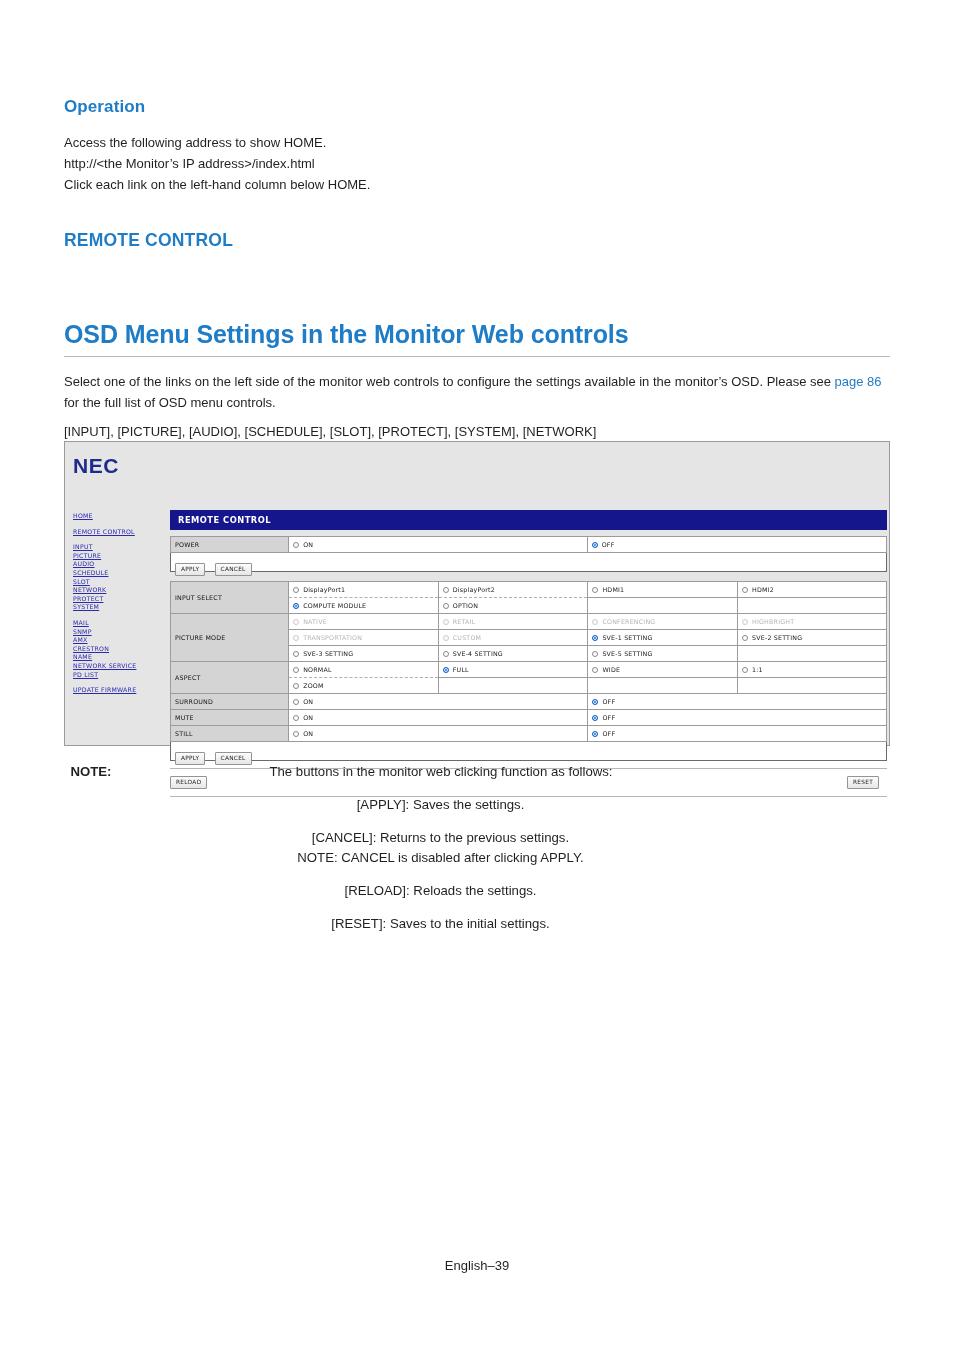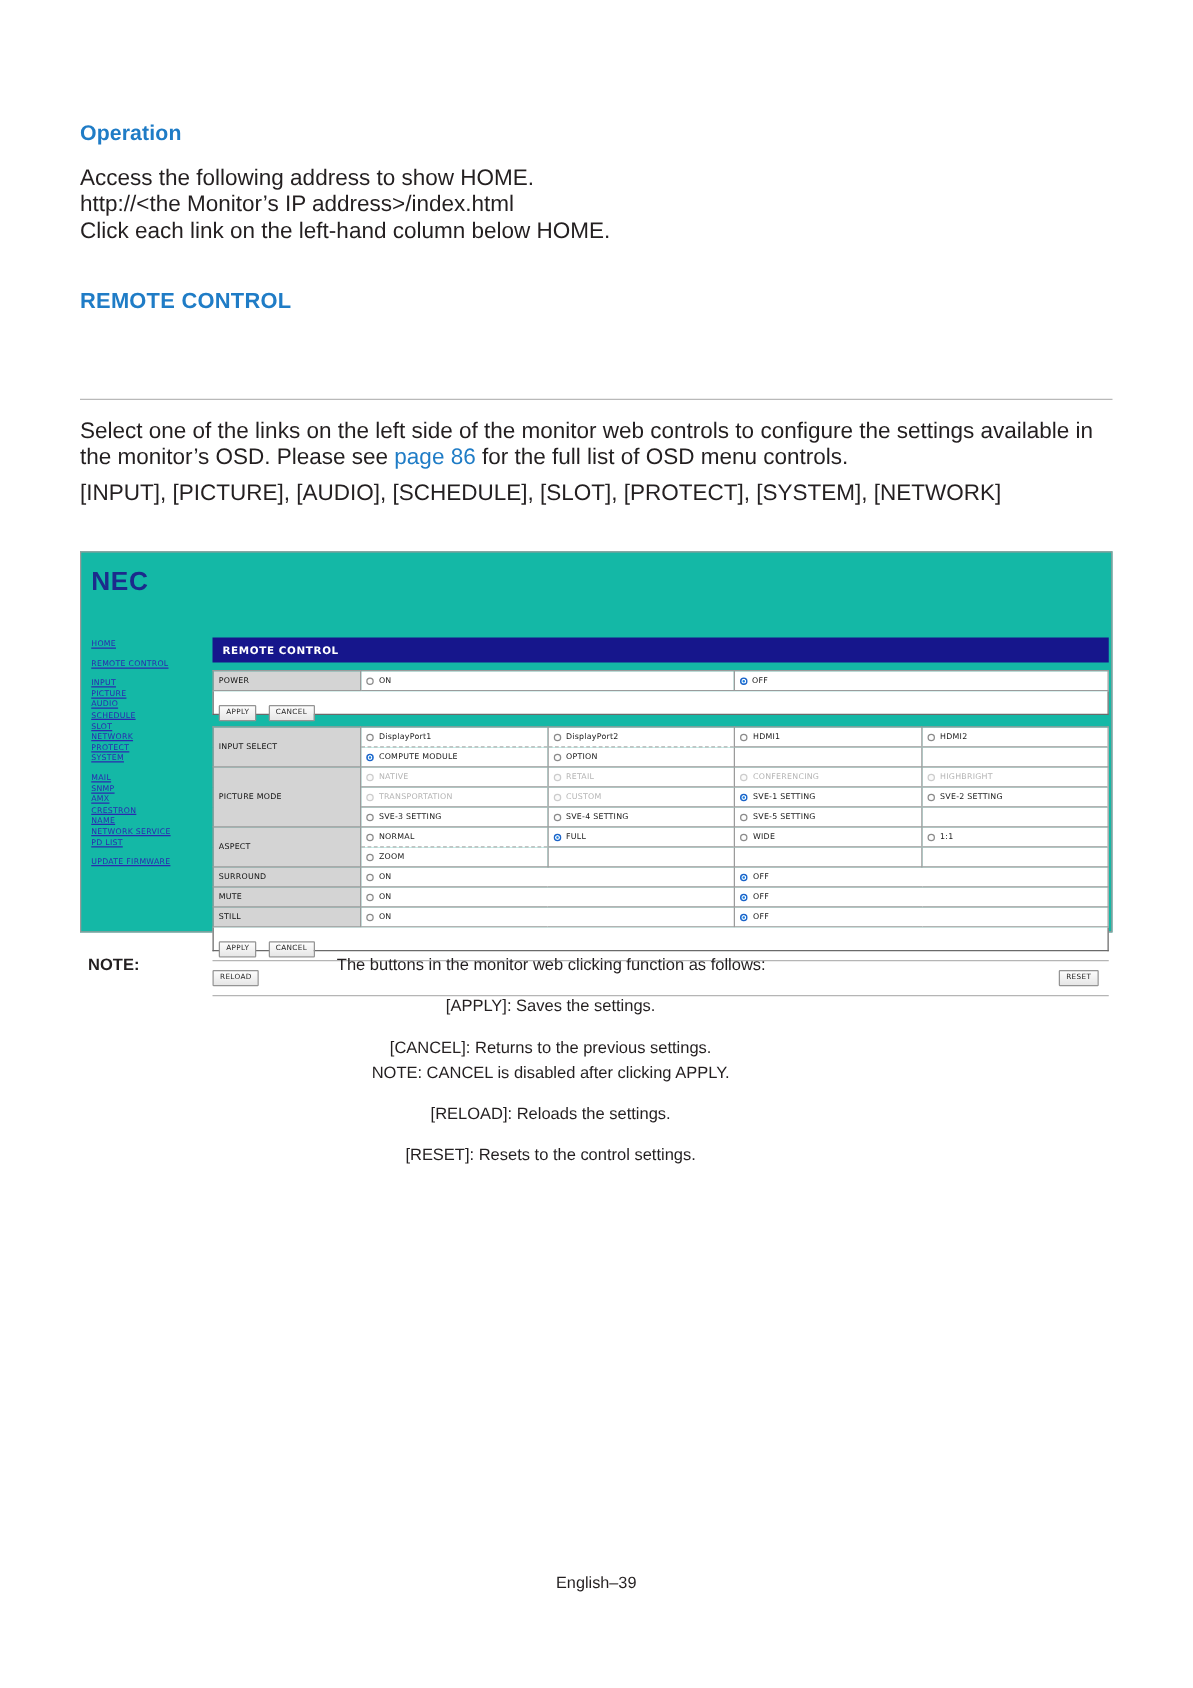--- a/index.html
+++ b/index.html
@@ -40,21 +40,21 @@
     color: #1f7cc6;
     margin: 0 0 14px 0;
     letter-spacing: 0.1px;
   }
   h2.sec-head.upper {
     font-size: 17.5px;
     letter-spacing: 0.2px;
   }
 
   p.body-text {
-    font-size: 18px;
+    font-size: 13px;
     line-height: 21px;
     margin: 0;
     color: #231f20;
   }
   .gap-sm { height: 8px; }
   .gap-lg { height: 34px; }
 
   h1.main-head {
     font-size: 25px;
     line-height: 30px;
@@ -77,21 +77,21 @@
   }
 
   
   .shot {
     position: absolute;
     left: 64px;
     top: 441px;
     width: 826px;
     height: 305px;
     border: 1px solid #9a9a9a;
-    background: #14b8a6;
+    background: #e5e5e5;
     box-sizing: border-box;
     font-family: "DejaVu Sans", sans-serif;
   }
 
   .nec-logo {
     position: absolute;
     left: 8px;
     top: 12px;
     font-family: "Liberation Sans", sans-serif;
     font-size: 21px;
@@ -288,20 +288,21 @@
     <p class="body-text">Click each link on the left-hand column below HOME.</p>
 
     <div class="gap-lg"></div>
 
     <h2 class="sec-head upper">REMOTE CONTROL</h2>
 
 
     <div class="gap-lg"></div>
     <div style="height:20px"></div>
 
+    <h1 class="main-head">OSD Menu Settings in the Monitor Web controls</h1>
     <hr class="rule">
 
     <p class="body-text"><span>Select one of the links on the left side of the monitor web controls to configure the settings available in the monitor’s OSD. Please see </span><a href="#" class="inline-link">page 86</a><span> for the full list of OSD menu controls.</span></p>
 
     <div class="gap-sm"></div>
 
     <p class="body-text">[INPUT], [PICTURE], [AUDIO], [SCHEDULE], [SLOT], [PROTECT], [SYSTEM], [NETWORK]</p>
   </div>
 
   <div class="shot">
@@ -613,19 +614,19 @@
     <div class="note-item">
       <span>[CANCEL]: Returns to the previous settings.</span>
       <span class="sub">NOTE: CANCEL is disabled after clicking APPLY.</span>
     </div>
 
     <div class="note-item">
       <span>[RELOAD]: Reloads the settings.</span>
     </div>
 
     <div class="note-item">
-      <span>[RESET]: Resets to the control settings.</span>
+      <span>[RESET]: Saves to the initial settings.</span>
     </div>
   </div>
 
   <div class="pagefoot">English–39</div>
 
 </div>
 
 </body></html>

